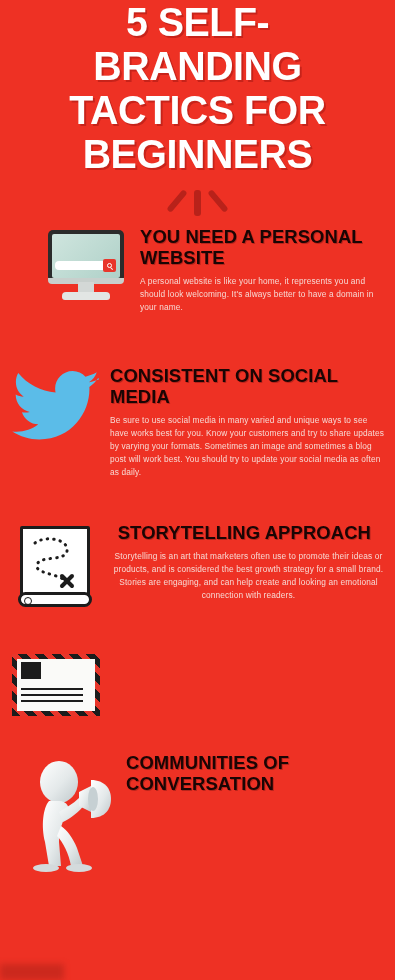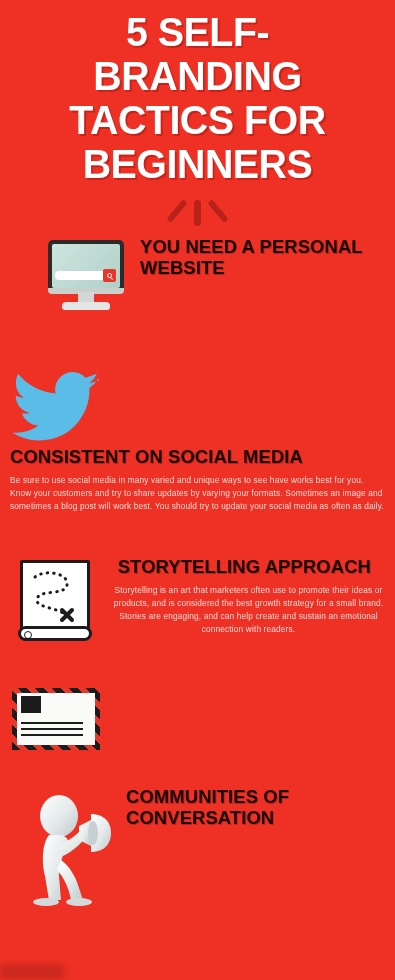--- a/index.html
+++ b/index.html
@@ -6,21 +6,21 @@
   html, body { width:395px; height:980px; }
   body {
     background:#EE3124;
     font-family:"Liberation Sans", sans-serif;
     overflow:hidden;
     position:relative;
   }
 
   
   .title-block {
-    padding:10px 8px 0 8px;
+    padding:0 8px 0 8px;
     text-align:center;
   }
   .title-line {
     display:block;
     color:#FFFFFF;
     font-family:"Liberation Sans", sans-serif;
     font-weight:bold;
     font-size:41px;
     line-height:44px;
     letter-spacing:-0.5px;
@@ -71,21 +71,21 @@
   }
   .sec-body {
     color:#F7D9D4;
     font-size:8.3px;
     line-height:13.2px;
     margin-top:7px;
     letter-spacing:0.15px;
   }
 
   .s1 { margin-top:2px;padding-left:36px; }
-  .s2 { margin-top:50px;flex-direction:column; }
+  .s2 { margin-top:50px; }
   .s3 { margin-top:42px;text-align:center; }
   .s4 { margin-top:38px; }
   .s5 { margin-top:36px;padding-left:22px; }
 
   
   .monitor { width:84px; height:76px; position:relative; }
   .mon-screen {
     position:absolute; left:4px; top:0; width:76px; height:52px;
     background:#2B2B2B; border-radius:5px; padding:4px;
   }
@@ -200,20 +200,21 @@
             </div>
         </div>
       </div>
       <div class="mon-strip"></div>
       <div class="mon-neck"></div>
       <div class="mon-base"></div>
     </div>
   </div>
   <div class="text-col">
     <div class="sec-head">YOU NEED A PERSONAL WEBSITE</div>
+    <div class="sec-body">A personal website is like your home, it represents you and should look welcoming. It's always better to have a domain in your name.</div>
   </div>
 </div>
 
 <div class="section s2">
   <div class="icon-col">
     <svg class="bird" viewBox="0 0 100 84">
       <path fill="#5BBCE8" d="M99 10.6c-3.6 1.6-7.5 2.7-11.6 3.2 4.2-2.5 7.4-6.5 8.9-11.2-3.9 2.3-8.2 4-12.8 4.9C79.8 3.4 74.6 1 68.9 1c-11 0-19.9 8.9-19.9 19.9 0 1.6.2 3.1.5 4.5C33 24.6 17.5 16.2 7.1 3.5c-1.7 3-2.7 6.5-2.7 10.2 0 6.9 3.5 13 8.9 16.6-3.3-.1-6.4-1-9.1-2.5v.3c0 9.7 6.9 17.7 16 19.5-1.7.5-3.4.7-5.2.7-1.3 0-2.5-.1-3.7-.4 2.5 7.9 9.9 13.6 18.6 13.8-6.8 5.3-15.4 8.5-24.8 8.5-1.6 0-3.2-.1-4.8-.3 8.8 5.7 19.4 9 30.7 9 36.8 0 57-30.5 57-57 0-.9 0-1.7-.1-2.6 3.9-2.8 7.3-6.3 10.1-10.3z"></path>
     </svg>
   </div>
   <div class="text-col">
@@ -232,21 +233,21 @@
             <line x1="39" y1="47" x2="49" y2="57"></line>
             <line x1="49" y1="47" x2="39" y2="57"></line>
           </g>
         </svg>
       </div>
       <div class="scroll-roll"></div>
     </div>
   </div>
   <div class="text-col">
     <div class="sec-head">STORYTELLING APPROACH</div>
-    <div class="sec-body">Storytelling is an art that marketers often use to promote their ideas or products, and is considered the best growth strategy for a small brand. Stories are engaging, and can help create and sustain an emotional connection with readers.</div>
+    <div class="sec-body">Storytelling is an art that marketers often use to promote their ideas or products, and is considered the best growth strategy for a small brand. Stories are engaging, and can help create and looking an emotional connection with readers.</div>
   </div>
 </div>
 
 <div class="section s4">
   <div class="icon-col">
     <div class="env">
       <div class="env-border"></div>
       <div class="env-face"></div>
       <div class="env-stamp"></div>
       <div class="env-line env-l1"></div>

